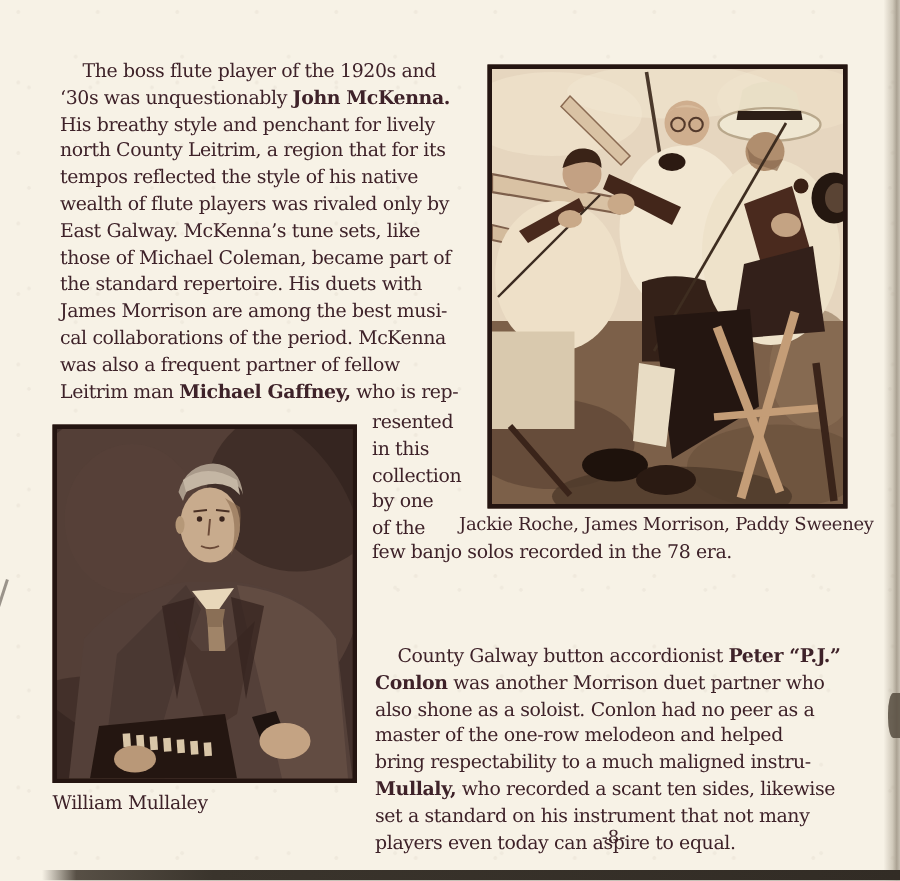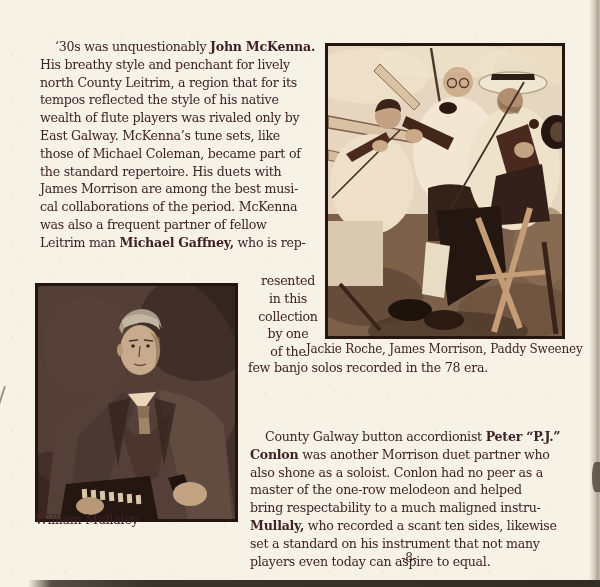--- a/index.html
+++ b/index.html
@@ -12,42 +12,43 @@
       radial-gradient(circle at 47% 87%, rgba(90,70,50,.05) 1px, transparent 1.4px);
     background-size:53px 47px, 71px 59px, 41px 67px;
     font-family:"DejaVu Serif","Liberation Serif",serif;
     color:#3e2229;
   }
   .para{position:absolute;font-size:12.6px;line-height:17.8px;letter-spacing:-0.25px;}
   .line{white-space:pre;}
   .b{font-weight:700;}
   .indent > .line:first-child{padding-left:15px;}
   #p1{left:40px;top:38px;width:288px;}
-  #wrapcol{left:248px;top:272px;width:80px;text-align:center;}
+  #wrapcol{left:248px;top:272px;width:80px;}
   #afterline{left:248px;top:359px;width:330px;}
   #p2{left:250px;top:380px;width:330px;margin-top:48px;}
   .photo{position:absolute;border:3px solid #241511;background:#4a342c;box-sizing:border-box;}
   #photo-right{left:325px;top:43px;width:240px;height:296px;}
   #photo-left{left:35px;top:283px;width:203px;height:239px;}
   .caption{position:absolute;font-size:12px;letter-spacing:-0.2px;text-align:left;white-space:nowrap;}
   #cap-right{left:306px;top:342px;width:272px;}
-  #cap-left{left:35px;top:512px;width:203px;font-size:12.5px;}
+  #cap-left{left:35px;top:527px;width:203px;font-size:12.5px;}
   #pagenum{position:absolute;left:250px;top:551px;width:318px;text-align:center;font-size:12px;}
   #edge-right{position:absolute;right:0;top:0;width:11px;height:587px;
     background:linear-gradient(to right, rgba(150,140,120,0) 0%, rgba(160,150,132,.45) 55%, #aba293 80%, #c7c0b2 100%);}
   #edge-notch{position:absolute;right:0;top:462px;width:8px;height:30px;background:#564c3f;border-radius:45% 0 0 45%;opacity:.85;}
   #edge-bottom{position:absolute;left:28px;top:580px;width:572px;height:7px;
     background:linear-gradient(to right, rgba(70,62,52,0) 0%, rgba(70,62,52,.9) 4%, #3a342c 20%, #322c25 100%);}
   #scratch{position:absolute;left:4px;top:386px;width:1.5px;height:68px;background:#9a938a;transform:rotate(18deg);transform-origin:top left;}
   svg{display:block;width:100%;height:100%;}
 </style>
 </head>
 <body>
 
 <div id="p1" class="para indent">
+    <div class="line"><span>The boss flute player of the 1920s and</span></div>
     <div class="line"><span>‘30s was unquestionably </span><span class="b">John McKenna.</span></div>
     <div class="line"><span>His breathy style and penchant for lively</span></div>
     <div class="line"><span>north County Leitrim, a region that for its</span></div>
     <div class="line"><span>tempos reflected the style of his native</span></div>
     <div class="line"><span>wealth of flute players was rivaled only by</span></div>
     <div class="line"><span>East Galway. McKenna’s tune sets, like</span></div>
     <div class="line"><span>those of Michael Coleman, became part of</span></div>
     <div class="line"><span>the standard repertoire. His duets with</span></div>
     <div class="line"><span>James Morrison are among the best musi-</span></div>
     <div class="line"><span>cal collaborations of the period. McKenna</span></div>

